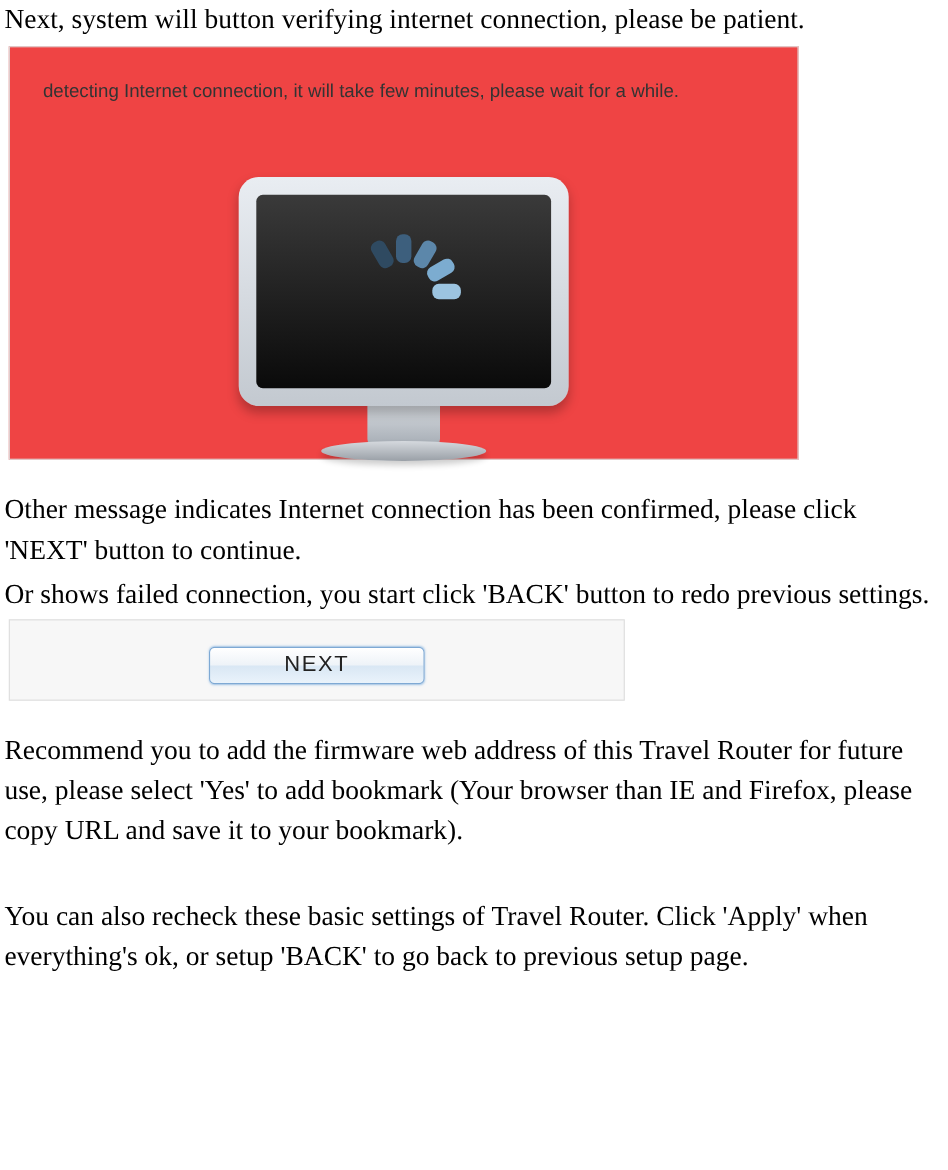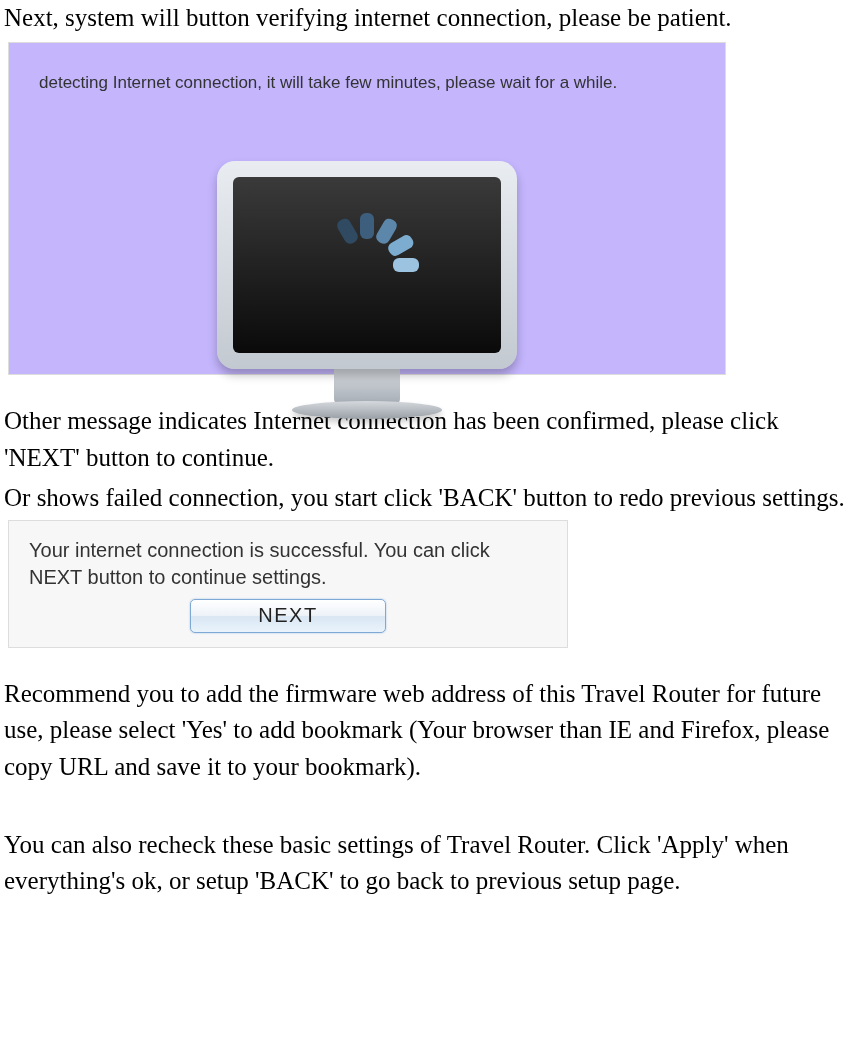--- a/index.html
+++ b/index.html
@@ -11,22 +11,22 @@
       color: #000;
       background: #fff;
       padding: 0 4px;
     }
     .para { margin-bottom: 4px; }
     .para.spaced { margin-bottom: 14px; }
 
     
     .screenshot1 {
       width: 718px;
-      height: 333px;
-      background: #c4b5fd;
+      height: 376px;
+      background: #ef4444;
       border: 1px solid #ddd;
       padding: 28px 30px;
       margin: 6px 0 28px 4px;
       font-family: Arial, Helvetica, sans-serif;
       font-size: 17px;
       color: #333;
       line-height: 1.4;
       position: relative;
     }
     .monitor-wrap {
@@ -142,21 +142,20 @@
     </div>
     <div class="stand-neck"></div>
     <div class="stand-base"></div>
   </div>
 </div>
 
 <p class="para">Other message indicates Internet connection has been confirmed, please click 'NEXT' button to continue.</p>
 <p class="para">Or shows failed connection, you start click 'BACK' button to redo previous settings.</p>
 
 <div class="screenshot2">
-  <div>Your internet connection is successful. You can click NEXT button to continue settings.</div>
   <div class="next-btn-wrap">
     <span class="next-btn">NEXT</span>
   </div>
 </div>
 
 <p class="para spaced">Recommend you to add the firmware web address of this Travel Router for future use, please select 'Yes' to add bookmark (Your browser than IE and Firefox, please copy URL and save it to your bookmark).</p>
 
 <div class="gap"></div>
 
 <p class="para">You can also recheck these basic settings of Travel Router. Click 'Apply' when everything's ok, or setup 'BACK' to go back to previous setup page.</p>

